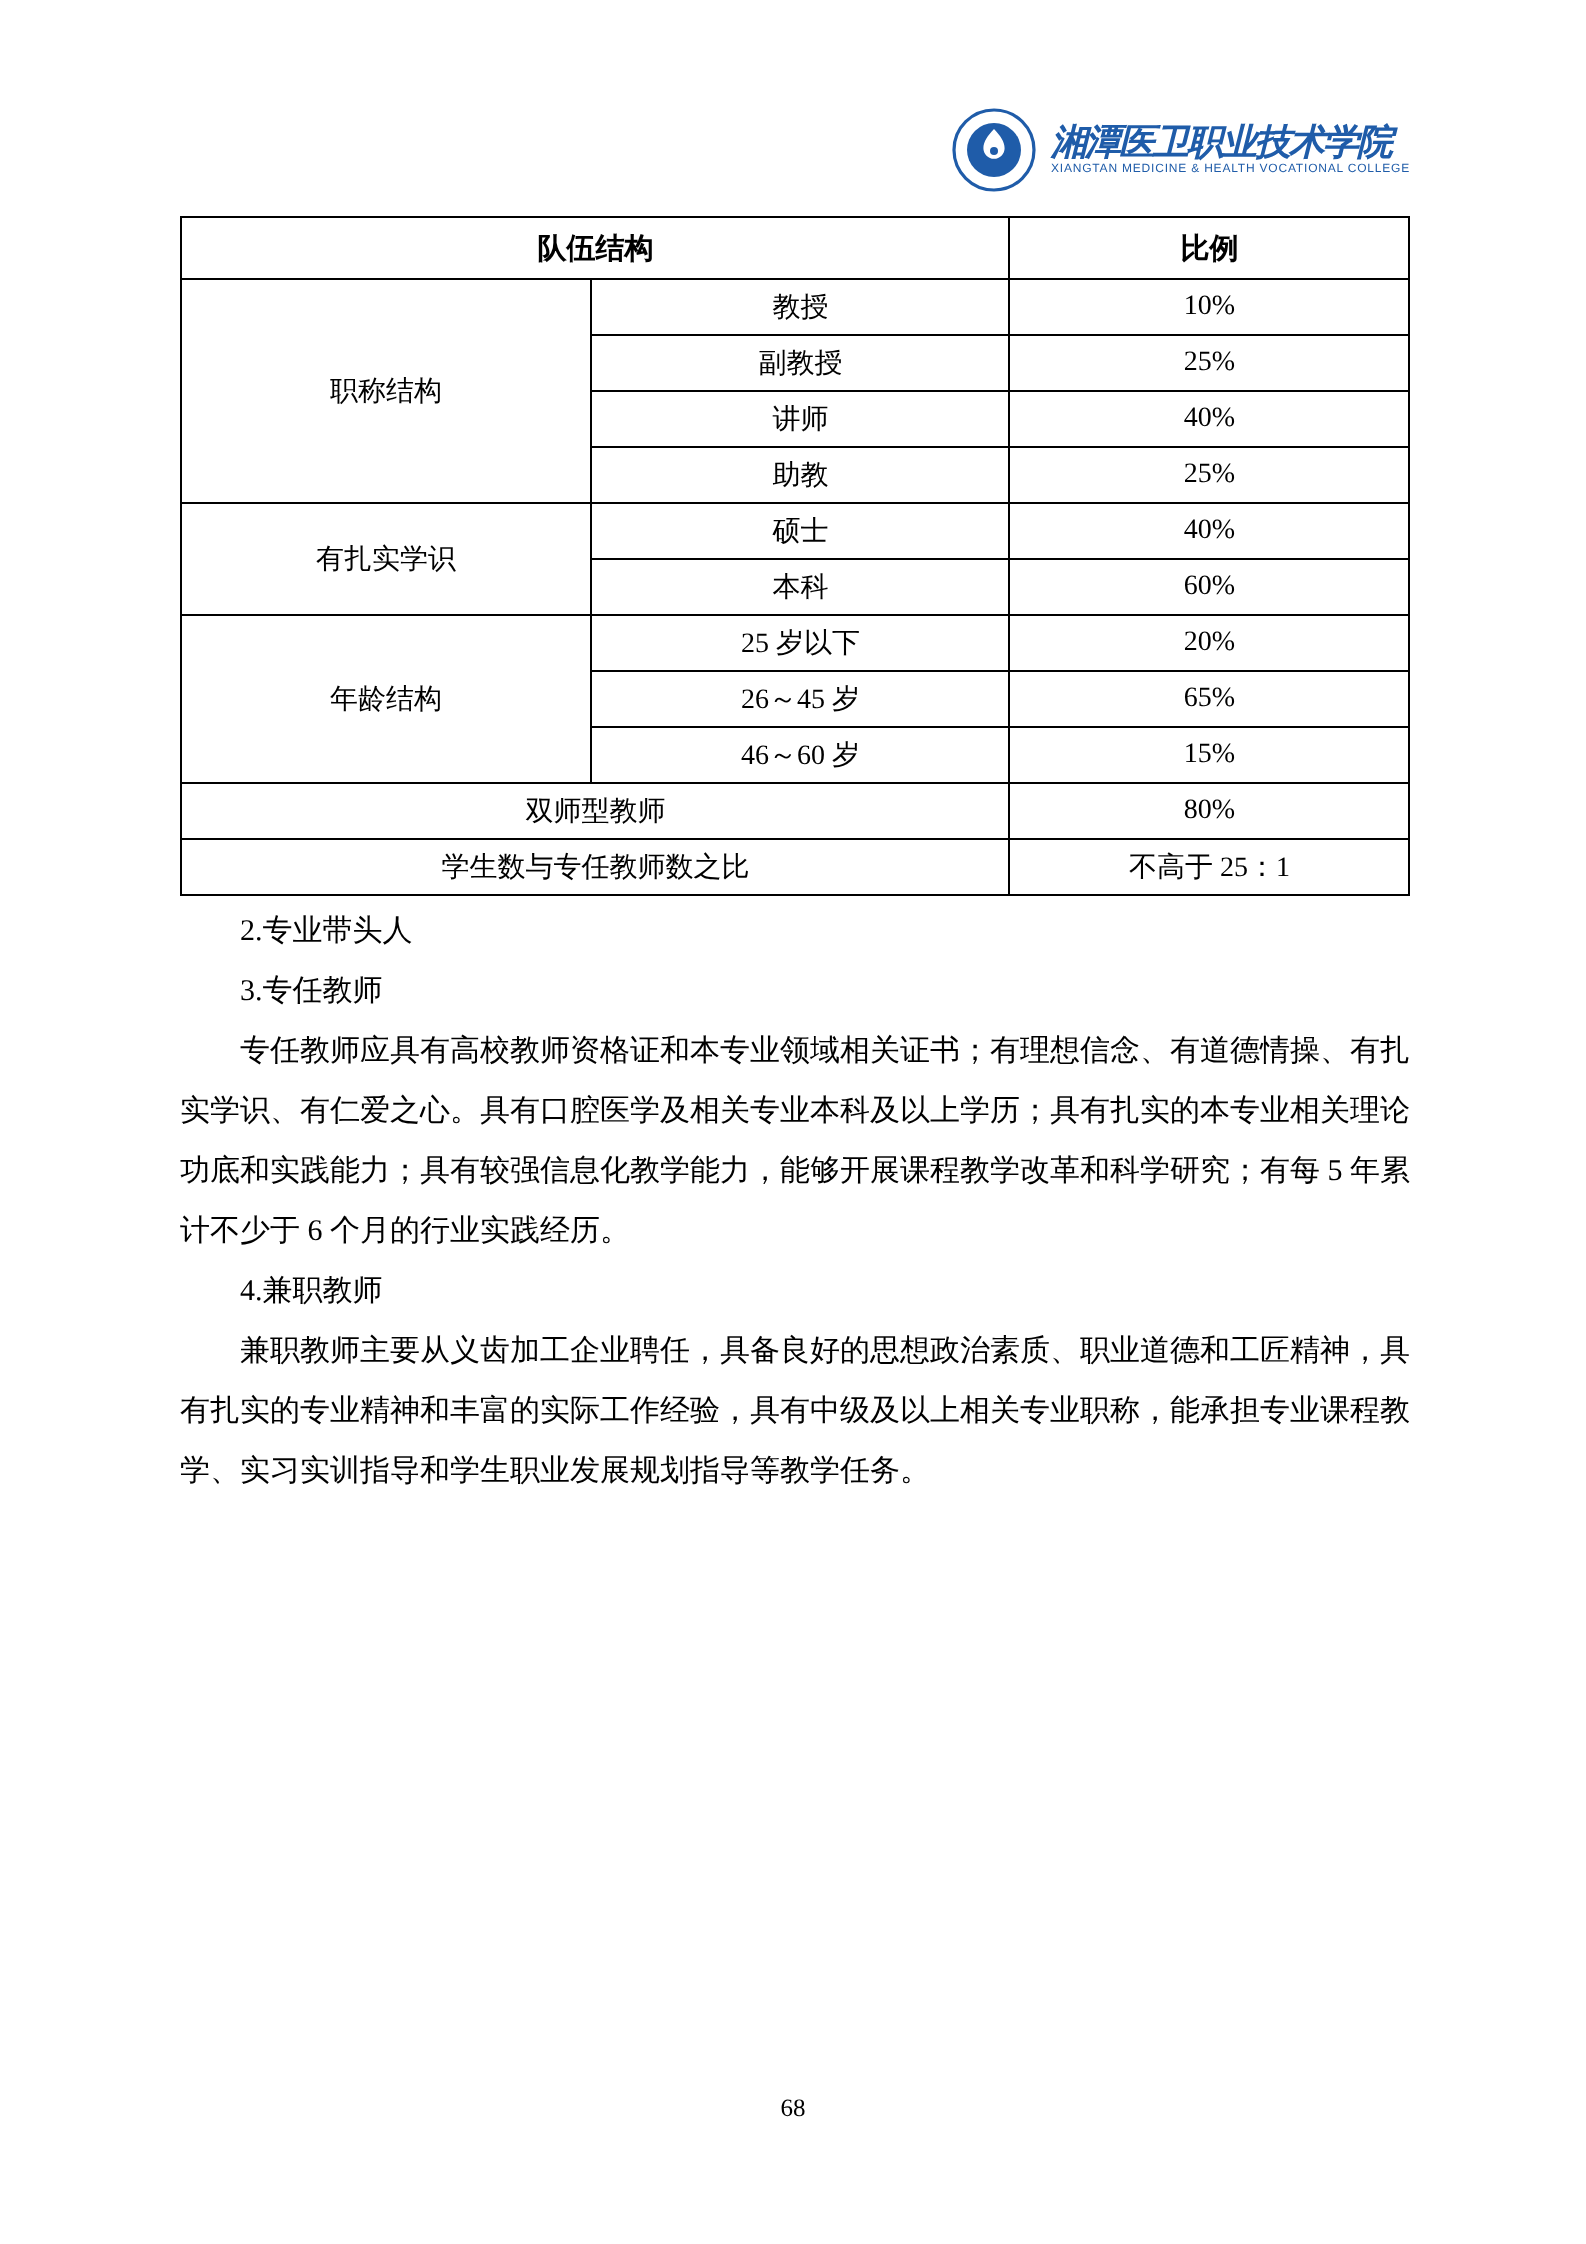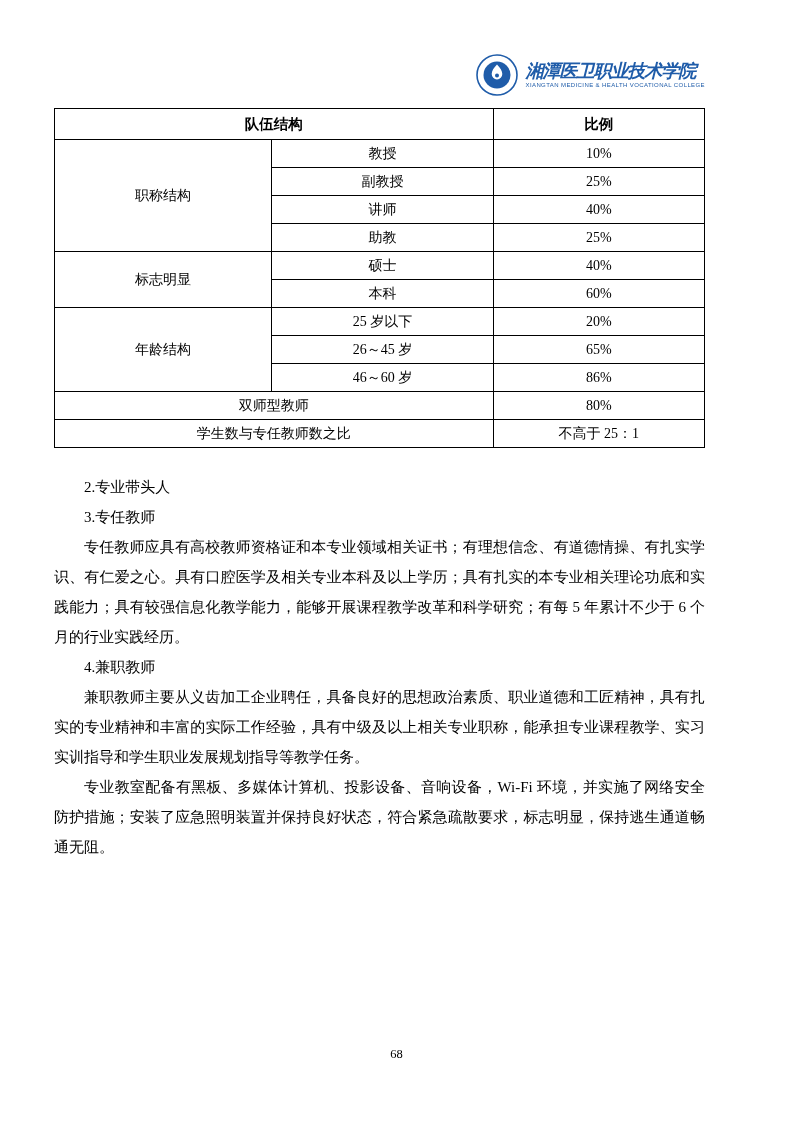--- a/index.html
+++ b/index.html
@@ -4,21 +4,21 @@
 <style>
   * { margin: 0; padding: 0; box-sizing: border-box; }
   html, body { width: 793px; height: 1122px; }
   body {
     background: #ffffff;
     color: #000000;
     font-family: "Liberation Serif", serif;
     position: relative;
     overflow: hidden;
   }
-  .page { padding: 52px 88px 0 54px; }
+  .page { padding: 52px 88px 0 90px; }
 
   
   .logo-row {
     display: flex;
     justify-content: flex-end;
     align-items: center;
     height: 46px;
     margin-bottom: 10px;
   }
   .emblem { display: inline-flex; margin-right: 8px; }
@@ -55,21 +55,21 @@
     font-weight: normal;
   }
   table.structure th {
     font-weight: bold;
     height: 31px;
     font-size: 14.5px;
   }
 
   
   .doc {
-    margin-top: 24px;
+    margin-top: 3px;
     font-size: 15px;
     line-height: 30px;
     text-align: justify;
   }
   .doc p { margin: 0; }
   .indent { text-indent: 2em; }
   .section-title {
     font-weight: bold;
     font-family: "Liberation Sans", sans-serif;
     font-size: 15px;
@@ -126,40 +126,40 @@
     </tr>
     <tr>
       <td>讲师</td>
       <td>40%</td>
     </tr>
     <tr>
       <td>助教</td>
       <td>25%</td>
     </tr>
     <tr>
-      <td rowspan="2">标志明显</td>
+      <td rowspan="2">有扎实学识</td>
       <td>硕士</td>
       <td>40%</td>
     </tr>
     <tr>
       <td>本科</td>
       <td>60%</td>
     </tr>
     <tr>
       <td rowspan="3">年龄结构</td>
       <td>25 岁以下</td>
       <td>20%</td>
     </tr>
     <tr>
       <td>26～45 岁</td>
       <td>65%</td>
     </tr>
     <tr>
       <td>46～60 岁</td>
-      <td>86%</td>
+      <td>15%</td>
     </tr>
     <tr>
       <td colspan="2">双师型教师</td>
       <td>80%</td>
     </tr>
     <tr>
       <td colspan="2">学生数与专任教师数之比</td>
       <td>不高于 25：1</td>
     </tr>
   </tbody>
@@ -167,18 +167,17 @@
 
   <div class="doc">
     <p class="indent">2.专业带头人</p>
 
     <p class="indent">3.专任教师</p>
     <p class="indent">专任教师应具有高校教师资格证和本专业领域相关证书；有理想信念、有道德情操、有扎实学识、有仁爱之心。具有口腔医学及相关专业本科及以上学历；具有扎实的本专业相关理论功底和实践能力；具有较强信息化教学能力，能够开展课程教学改革和科学研究；有每 5 年累计不少于 6 个月的行业实践经历。</p>
 
     <p class="indent">4.兼职教师</p>
     <p class="indent">兼职教师主要从义齿加工企业聘任，具备良好的思想政治素质、职业道德和工匠精神，具有扎实的专业精神和丰富的实际工作经验，具有中级及以上相关专业职称，能承担专业课程教学、实习实训指导和学生职业发展规划指导等教学任务。</p>
 
-    <p class="indent">专业教室配备有黑板、多媒体计算机、投影设备、音响设备，Wi-Fi 环境，并实施了网络安全防护措施；安装了应急照明装置并保持良好状态，符合紧急疏散要求，标志明显，保持逃生通道畅通无阻。</p>
   </div>
 
 </div>
 
 <div class="page-number">68</div>
 
 </body></html>

